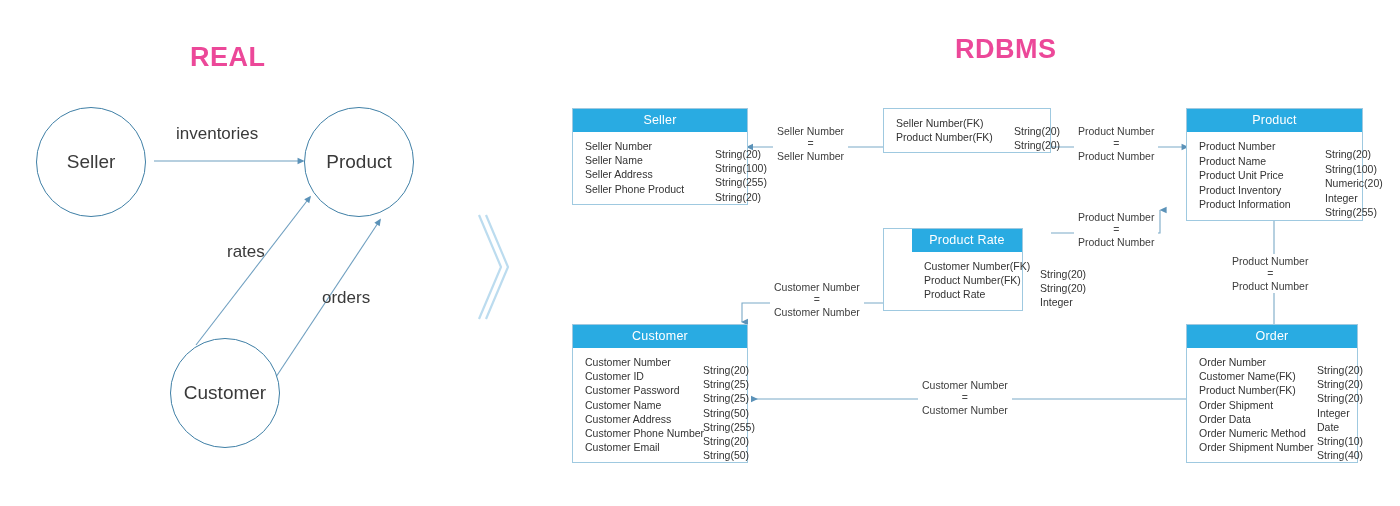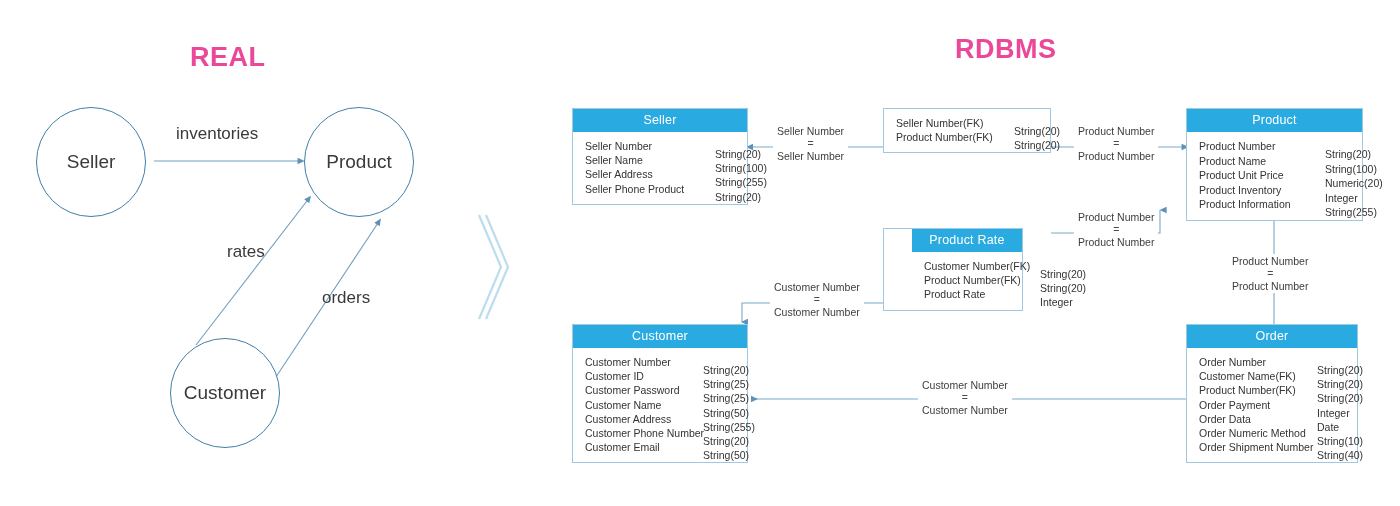--- a/index.html
+++ b/index.html
@@ -246,21 +246,21 @@
         <div class="row"><span class="fname">Customer Email</span><span class="ftype">String(50)</span></div>
       </div>
   </div>
 
   <div class="table fixedtype" id="tbl-order">
     <div class="table-header">Order</div>
     <div class="table-body">
         <div class="row"><span class="fname">Order Number</span><span class="ftype">String(20)</span></div>
         <div class="row"><span class="fname">Customer Name(FK)</span><span class="ftype">String(20)</span></div>
         <div class="row"><span class="fname">Product Number(FK)</span><span class="ftype">String(20)</span></div>
-        <div class="row"><span class="fname">Order Payment</span><span class="ftype">Integer</span></div>
+        <div class="row"><span class="fname">Order Shipment</span><span class="ftype">Integer</span></div>
         <div class="row"><span class="fname">Order Data</span><span class="ftype">Date</span></div>
         <div class="row"><span class="fname">Order Numeric Method</span><span class="ftype">String(10)</span></div>
         <div class="row"><span class="fname">Order Shipment Number</span><span class="ftype">String(40)</span></div>
       </div>
   </div>
 
   <div class="join" id="join-seller-inventory">
       <span style="display: block;">Seller Number</span>
       <span class="eq">=</span>
       <span style="display: block;">Seller Number</span>

